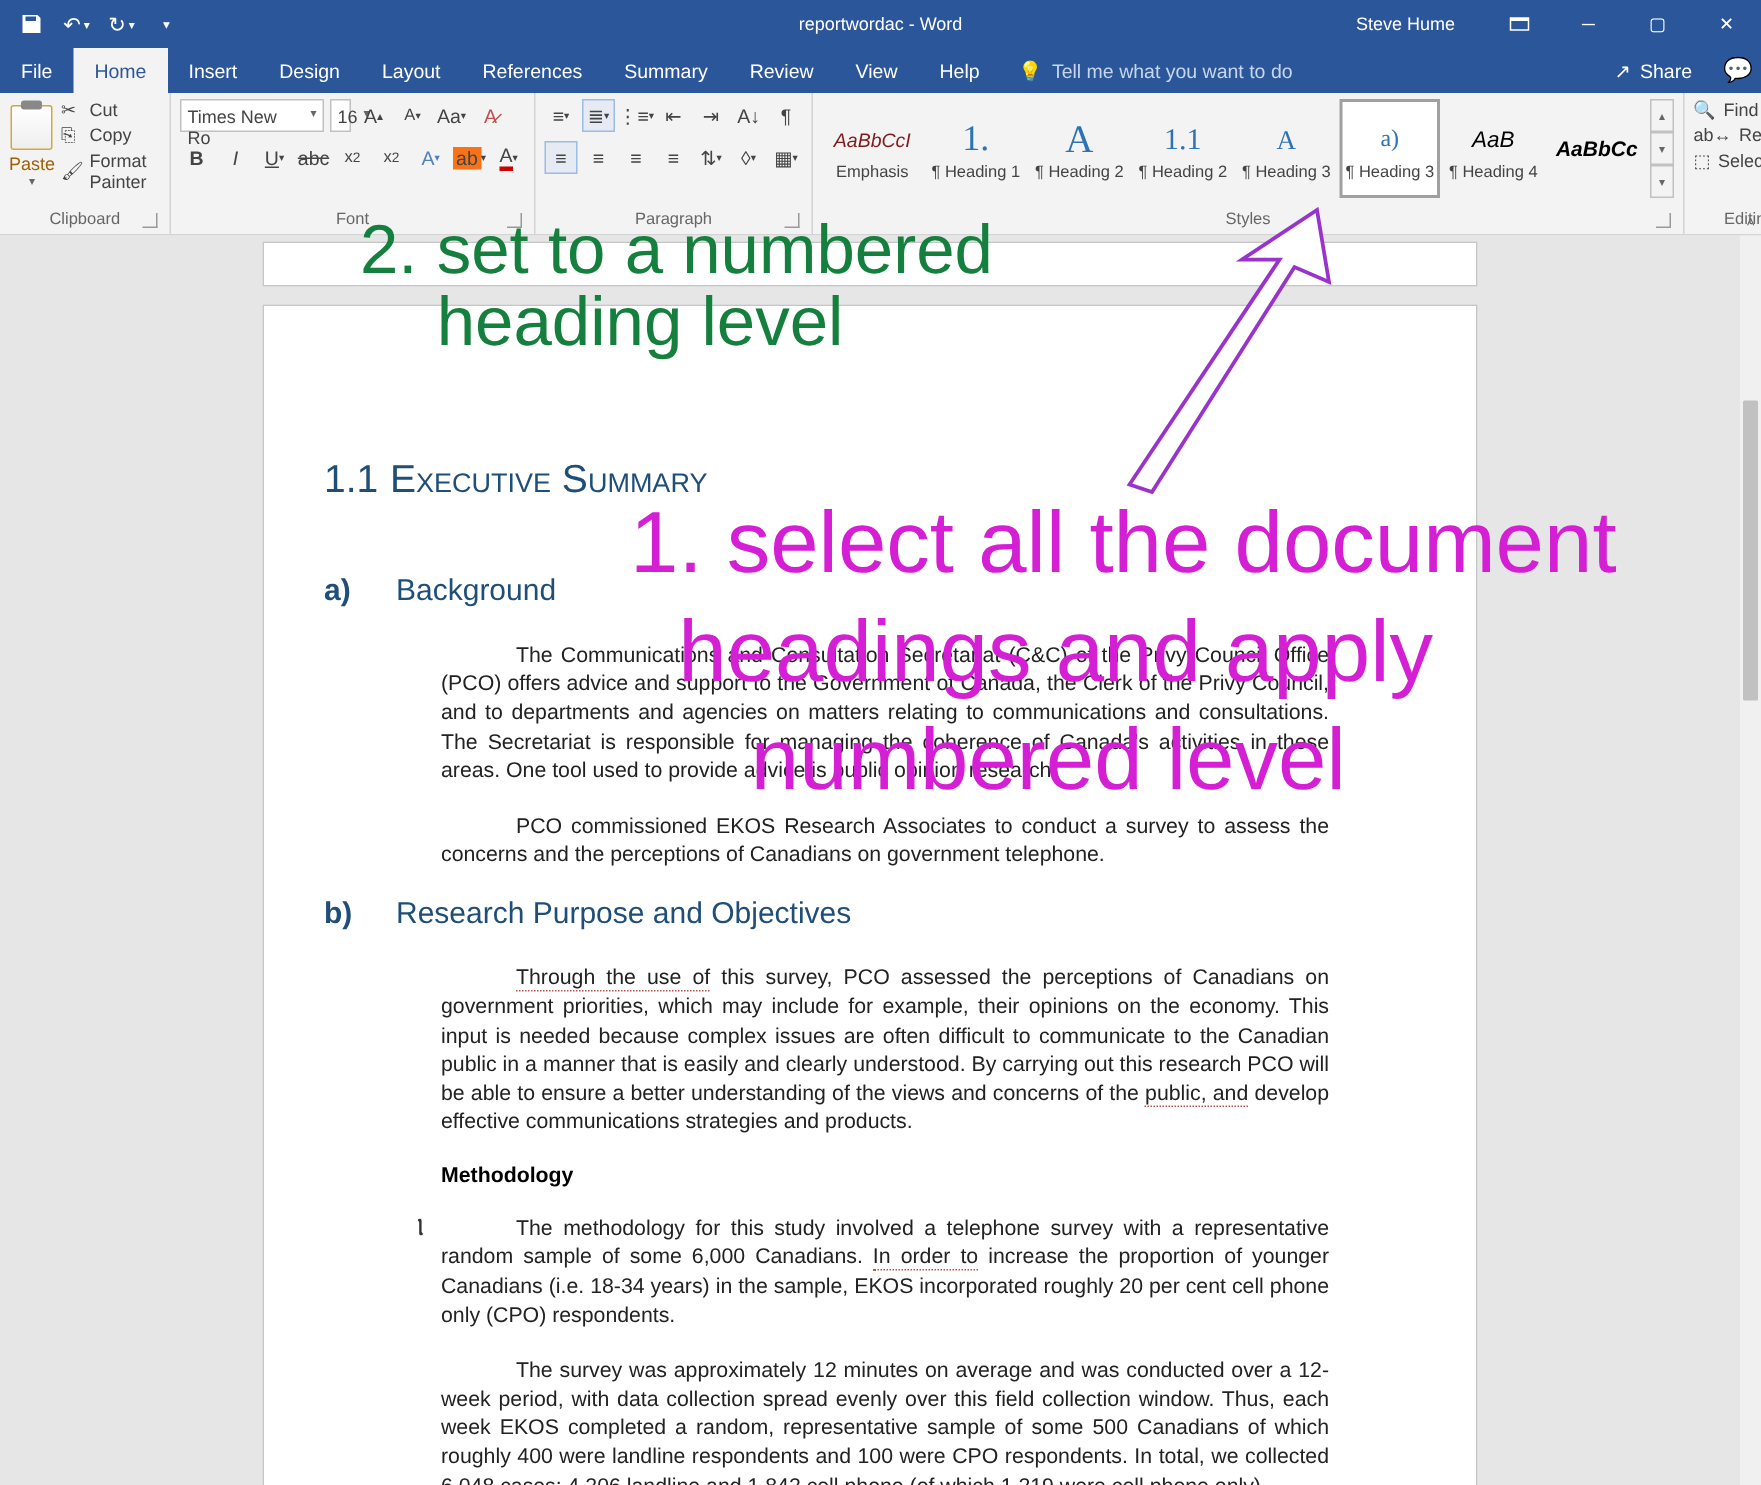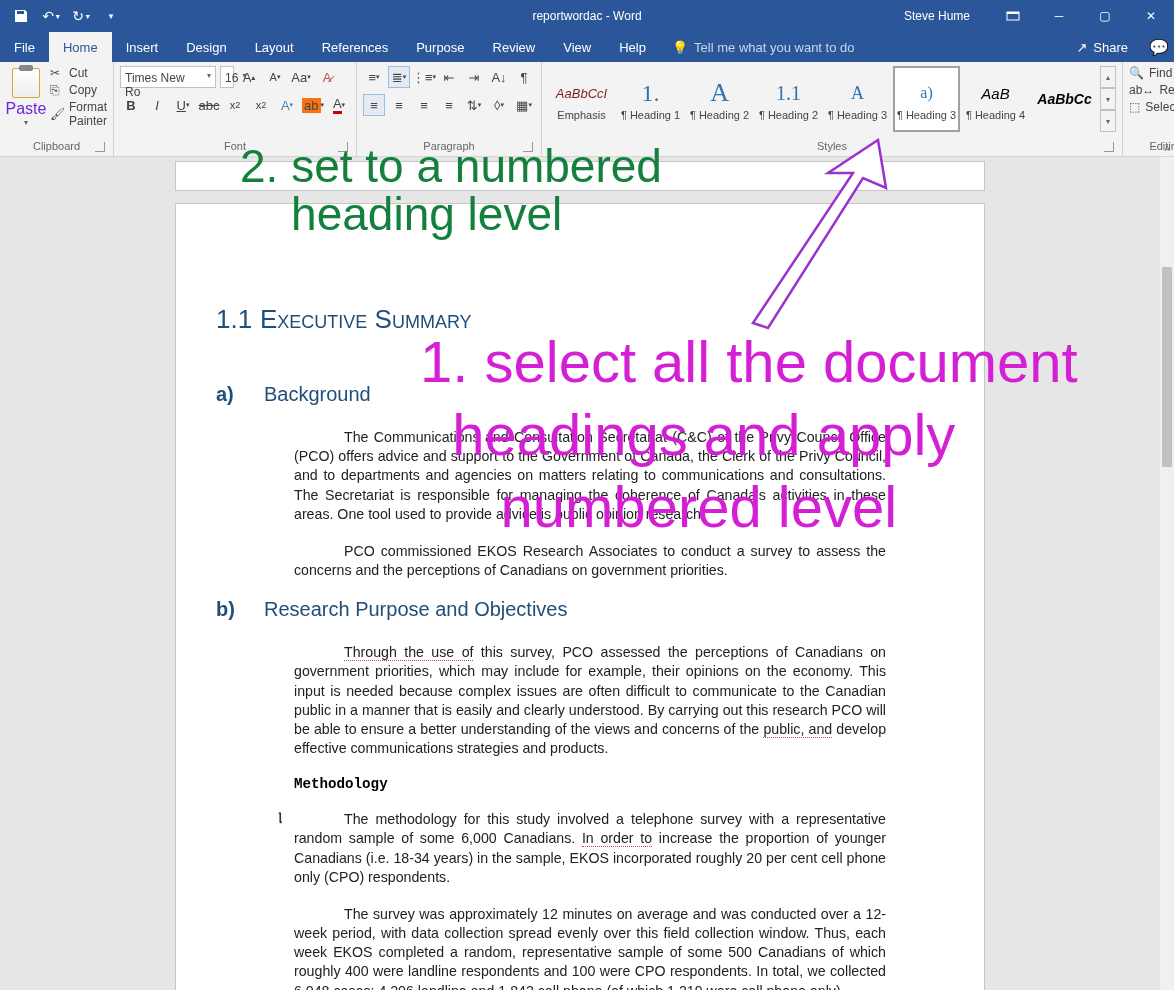--- a/index.html
+++ b/index.html
@@ -27,21 +27,21 @@
   .ribbon { height: 95px; background: #f3f3f3; display: flex; border-bottom: 1px solid #d4d4d4; position: relative; }
   .group { border-right: 1px solid #d4d4d4; padding: 4px 6px 2px 6px; display: flex; flex-direction: column; justify-content: space-between; position: relative; }
   .group-label { text-align: center; font-size: 11px; color: #666; padding-bottom: 2px; position: relative; }
   .group-label .dialog { position: absolute; right: 2px; bottom: 2px; width: 10px; height: 10px; border: 1px solid #999; border-top: none; border-left: none; font-size: 8px; color: #999; }
   
   
   .clipboard-body { display: flex; gap: 4px; }
   .paste-btn { display: flex; flex-direction: column; align-items: center; justify-content: center; width: 40px; cursor: pointer; }
   .paste-ic { width: 28px; height: 30px; background: linear-gradient(#fff,#eee); border: 1px solid #d4a93c; position: relative; border-radius: 2px; }
   .paste-ic::before { content:""; position:absolute; top:-4px; left:6px; width:14px; height:6px; background:#888; border-radius:2px; }
-  .paste-label { font-size: 16px; color: #6d28d9; margin-top: 2px; }
+  .paste-label { font-size: 12px; color: #a16207; margin-top: 2px; }
   .clip-right { display: flex; flex-direction: column; gap: 3px; font-size: 12px; color: #444; }
   .clip-row { display: flex; align-items: center; gap: 5px; cursor: pointer; }
   .mini { width: 14px; height: 14px; display: inline-block; }
 
   
   .font-body { display: flex; flex-direction: column; gap: 6px; }
   .font-row { display: flex; align-items: center; gap: 4px; }
   .combo { border: 1px solid #c1c1c1; background: #fff; height: 22px; display: flex; align-items: flex-start; padding: 4px 4px; font-size: 12px; color: #444; cursor: pointer; }
   .combo .arr { margin-left: 4px; font-size: 8px; color: #666; }
   .fname { width: 96px; }
@@ -72,21 +72,21 @@
   .doc-area { position: absolute; top: 157px; left: 0; right: 14px; bottom: 0; background: #e6e6e6; overflow: hidden; }
   .page-top-sliver { position: absolute; left: 175px; width: 810px; top: 4px; height: 30px; background: #fff; border: 1px solid #c6c6c6; }
   .page { position: absolute; left: 175px; width: 810px; top: 46px; background: #fff; border: 1px solid #c6c6c6; padding: 100px 98px 40px 40px; min-height: 940px; }
   
   .doc h1 { font-family: "Times New Roman", serif; color: #1f4e79; font-weight: normal; font-size: 26px; font-variant: small-caps; margin-bottom: 48px; }
   .doc h1 .num { display: inline-block; width: 44px; }
   .doc h2 { font-family: "Times New Roman", serif; color: #1f4e79; font-weight: normal; font-size: 20px; margin-bottom: 22px; display: flex; }
   .doc h2 .letter { font-weight: bold; color: #1f4e79; width: 48px; }
   .doc p { font-family: Arial, sans-serif; font-size: 14.2px; color: #222; line-height: 1.35; margin-bottom: 18px; margin-left: 78px; text-align: justify; }
   .doc p.indent { text-indent: 50px; }
-  .doc .meth { font-family: Liberation Mono, monospace; font-weight: bold; font-size: 14.2px; margin-left: 78px; margin-bottom: 18px; margin-top: 4px; }
+  .doc .meth { font-family: Liberation Sans, sans-serif; font-weight: bold; font-size: 14.2px; margin-left: 78px; margin-bottom: 18px; margin-top: 4px; }
   .dotted { border-bottom: 1px dotted #bf504d; }
 
   
   .vscroll { position: absolute; right: 0; top: 157px; bottom: 0; width: 14px; background: #f0f0f0; }
   .vscroll .thumb { position: absolute; left: 2px; right: 2px; top: 110px; height: 200px; background: #c1c1c1; border-radius: 1px; }
 
   
   .anno1 { position: absolute; top: 142px; left: 240px; font-size: 46px; font-weight: 500; color: #15803d; line-height: 1.05; z-index: 50; }
   .anno2 { position: absolute; top: 326px; left: 420px; font-size: 58px; font-weight: 500; color: #d41fd4; line-height: 1.25; z-index: 50; }
   .arrow-svg { position: absolute; top: 138px; left: 728px; z-index: 49; }
@@ -122,21 +122,21 @@
   </div>
 </div>
 
 <div class="tabsbar">
   <div class="tab">File</div>
   <div class="tab active">Home</div>
   <div class="tab">Insert</div>
   <div class="tab">Design</div>
   <div class="tab">Layout</div>
   <div class="tab">References</div>
-  <div class="tab">Purpose</div>
+  <div class="tab">Summary</div>
   <div class="tab">Review</div>
   <div class="tab">View</div>
   <div class="tab">Help</div>
   <div class="tellme">
       <span style="margin-right:6px;">💡</span>
       <span>Tell me what you want to do</span>
     </div>
   <div class="spacer"></div>
   <div class="share">
       <span>↗</span>
@@ -308,21 +308,21 @@
 
 <div class="doc-area">
   <div class="page-top-sliver"></div>
   <div class="page doc">
     <h1><span class="num">1.1</span><span>Executive Summary</span></h1>
     <h2>
         <span class="letter">a)</span>
         <span>Background</span>
       </h2>
     <p class="indent">The Communications and Consultation Secretariat (C&amp;C) of the Privy Council Office (PCO) offers advice and support to the Government of Canada, the Clerk of the Privy Council, and to departments and agencies on matters relating to communications and consultations. The Secretariat is responsible for managing the coherence of Canada's activities in these areas. One tool used to provide advice is public opinion research.</p>
-    <p class="indent">PCO commissioned EKOS Research Associates to conduct a survey to assess the concerns and the perceptions of Canadians on government priorities.</p>
+    <p class="indent">PCO commissioned EKOS Research Associates to conduct a survey to assess the concerns and the perceptions of Canadians on government telephone.</p>
     <h2>
         <span class="letter">b)</span>
         <span>Research Purpose and Objectives</span>
       </h2>
     <p class="indent"><span class="dotted">Through the use of</span><span> this survey, PCO assessed the perceptions of Canadians on government priorities, which may include for example, their opinions on the economy. This input is needed because complex issues are often difficult to communicate to the Canadian public in a manner that is easily and clearly understood. By carrying out this research PCO will be able to ensure a better understanding of the views and concerns of the </span><span class="dotted">public, and</span><span> develop effective communications strategies and products.</span></p>
     <div class="meth">Methodology</div>
     <p class="indent"><span>The methodology for this study involved a telephone survey with a representative random sample of some 6,000 Canadians. </span><span class="dotted">In order to</span><span> increase the proportion of younger Canadians (i.e. 18-34 years) in the sample, EKOS incorporated roughly 20 per cent cell phone only (CPO) respondents.</span></p>
     <p class="indent"><span>The survey was approximately 12 minutes on average and was conducted over a 12-week period, with data collection spread evenly over this field collection window. Thus, each week EKOS completed a random, representative sample of some 500 Canadians of which roughly 400 were landline respondents and 100 were CPO respondents. In total, we collected 6,048 cases: 4,206 </span><span class="dotted">landline</span><span> and 1,842 cell phone (of which 1,219 were cell phone only).</span></p>
 
   </div>

